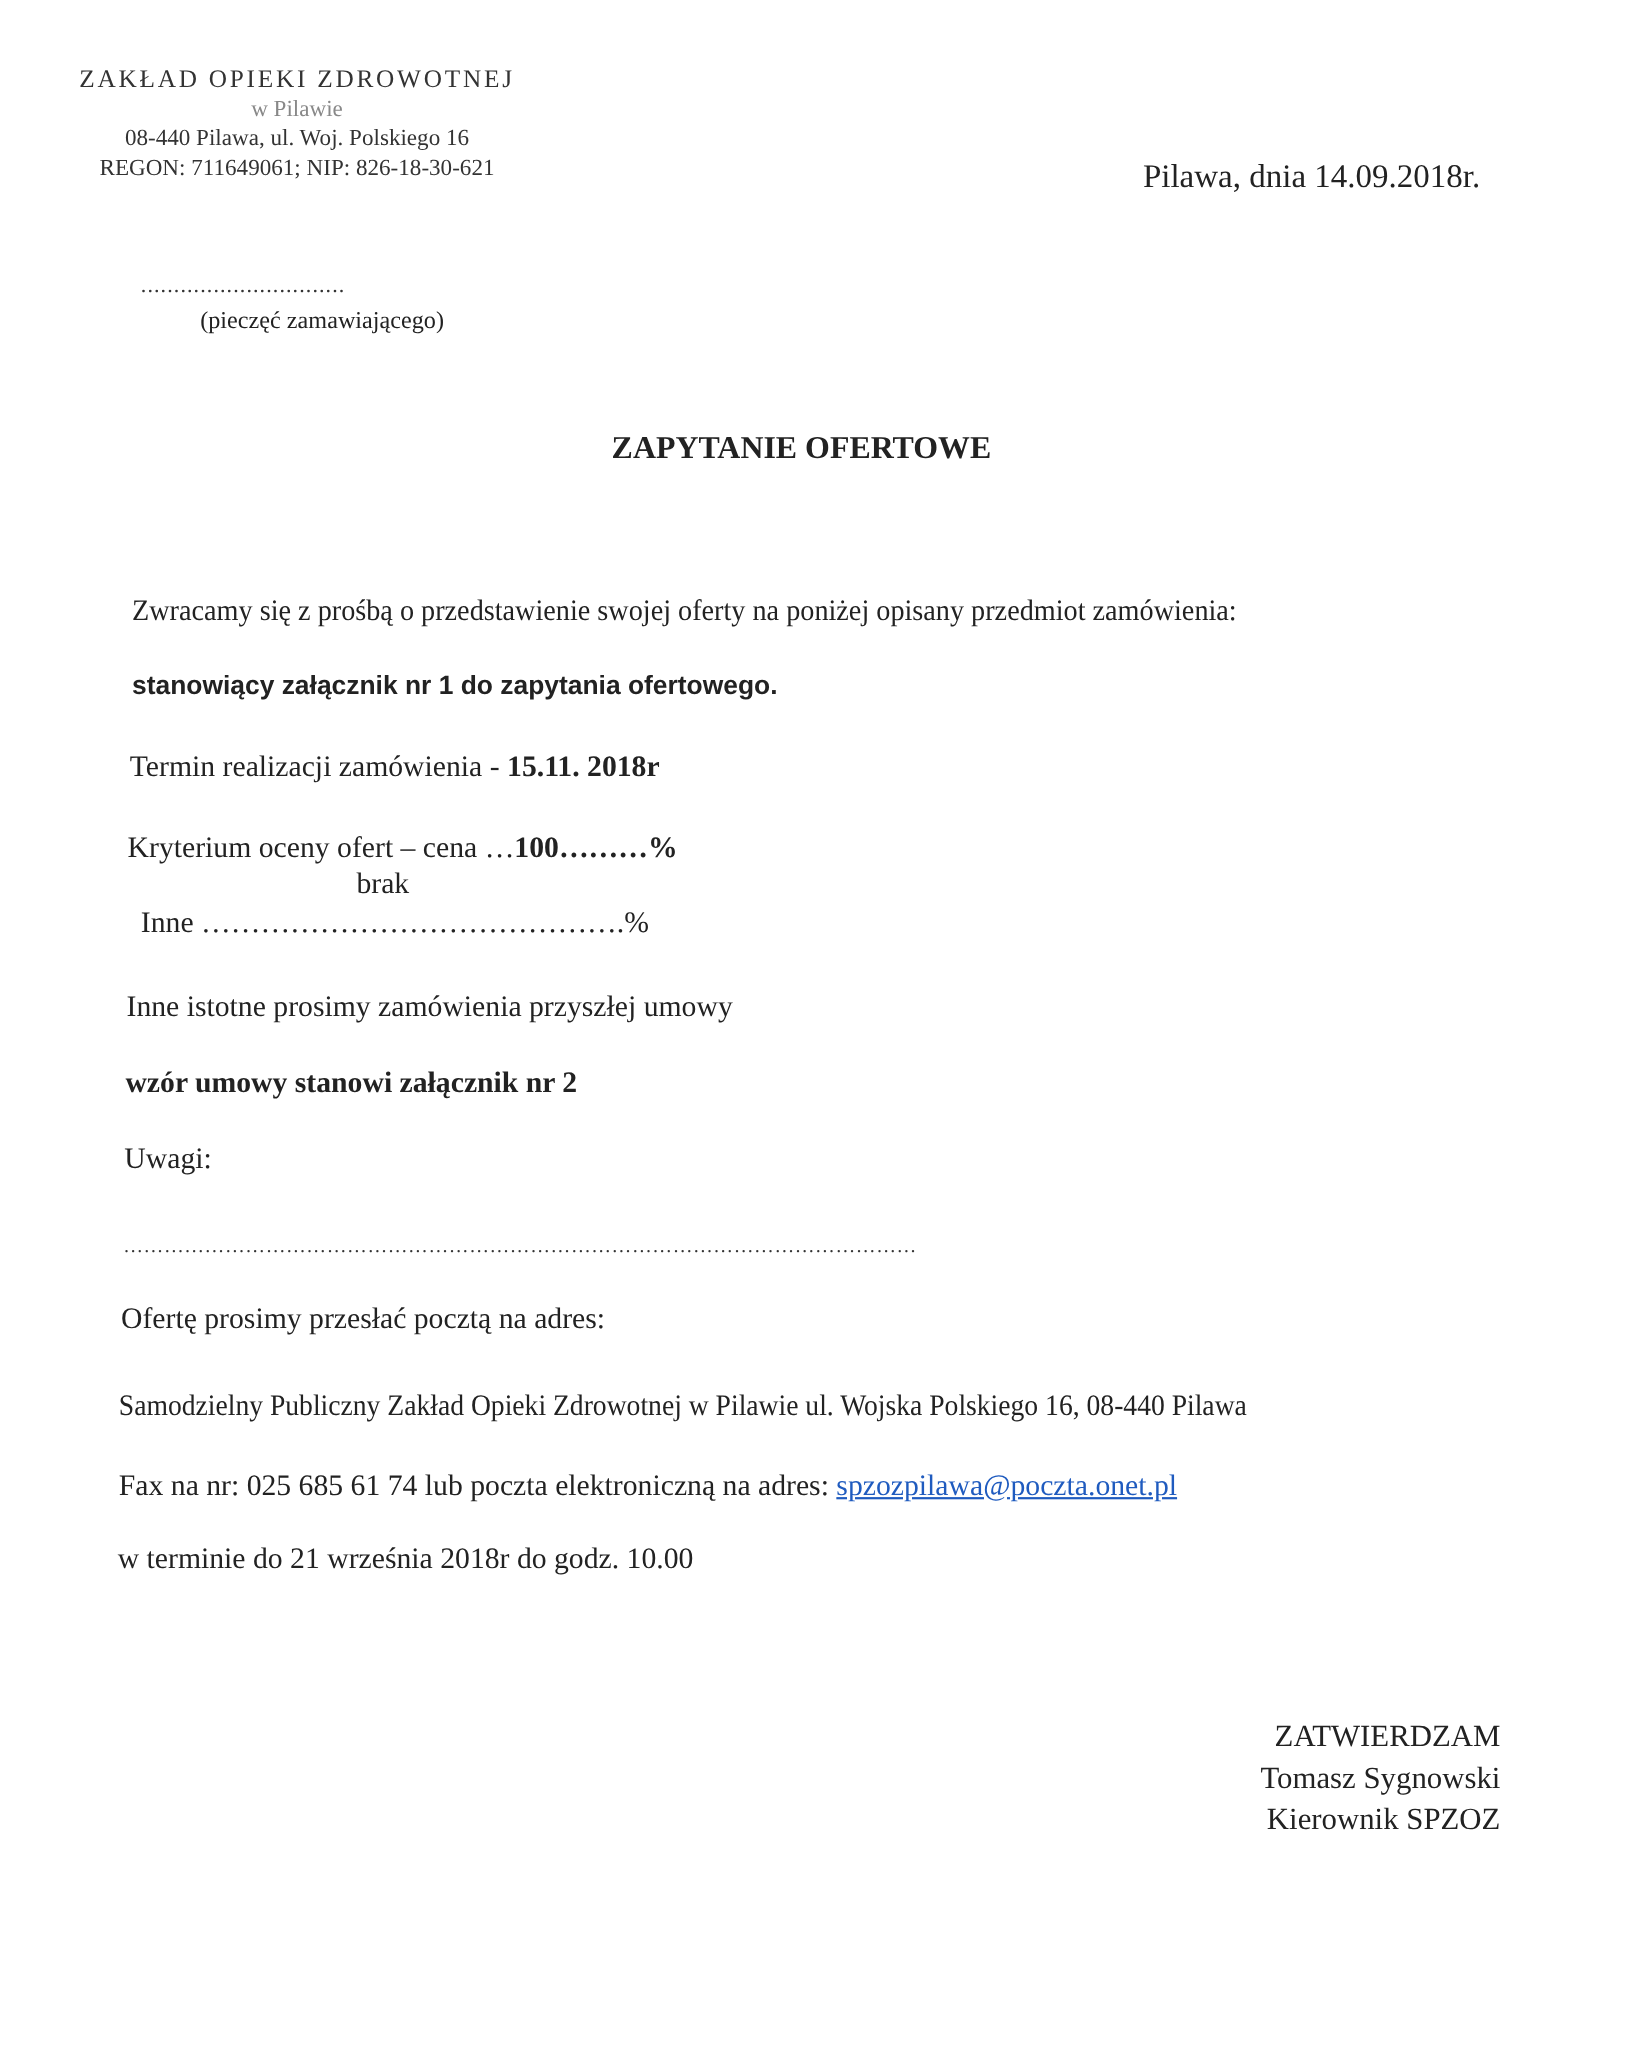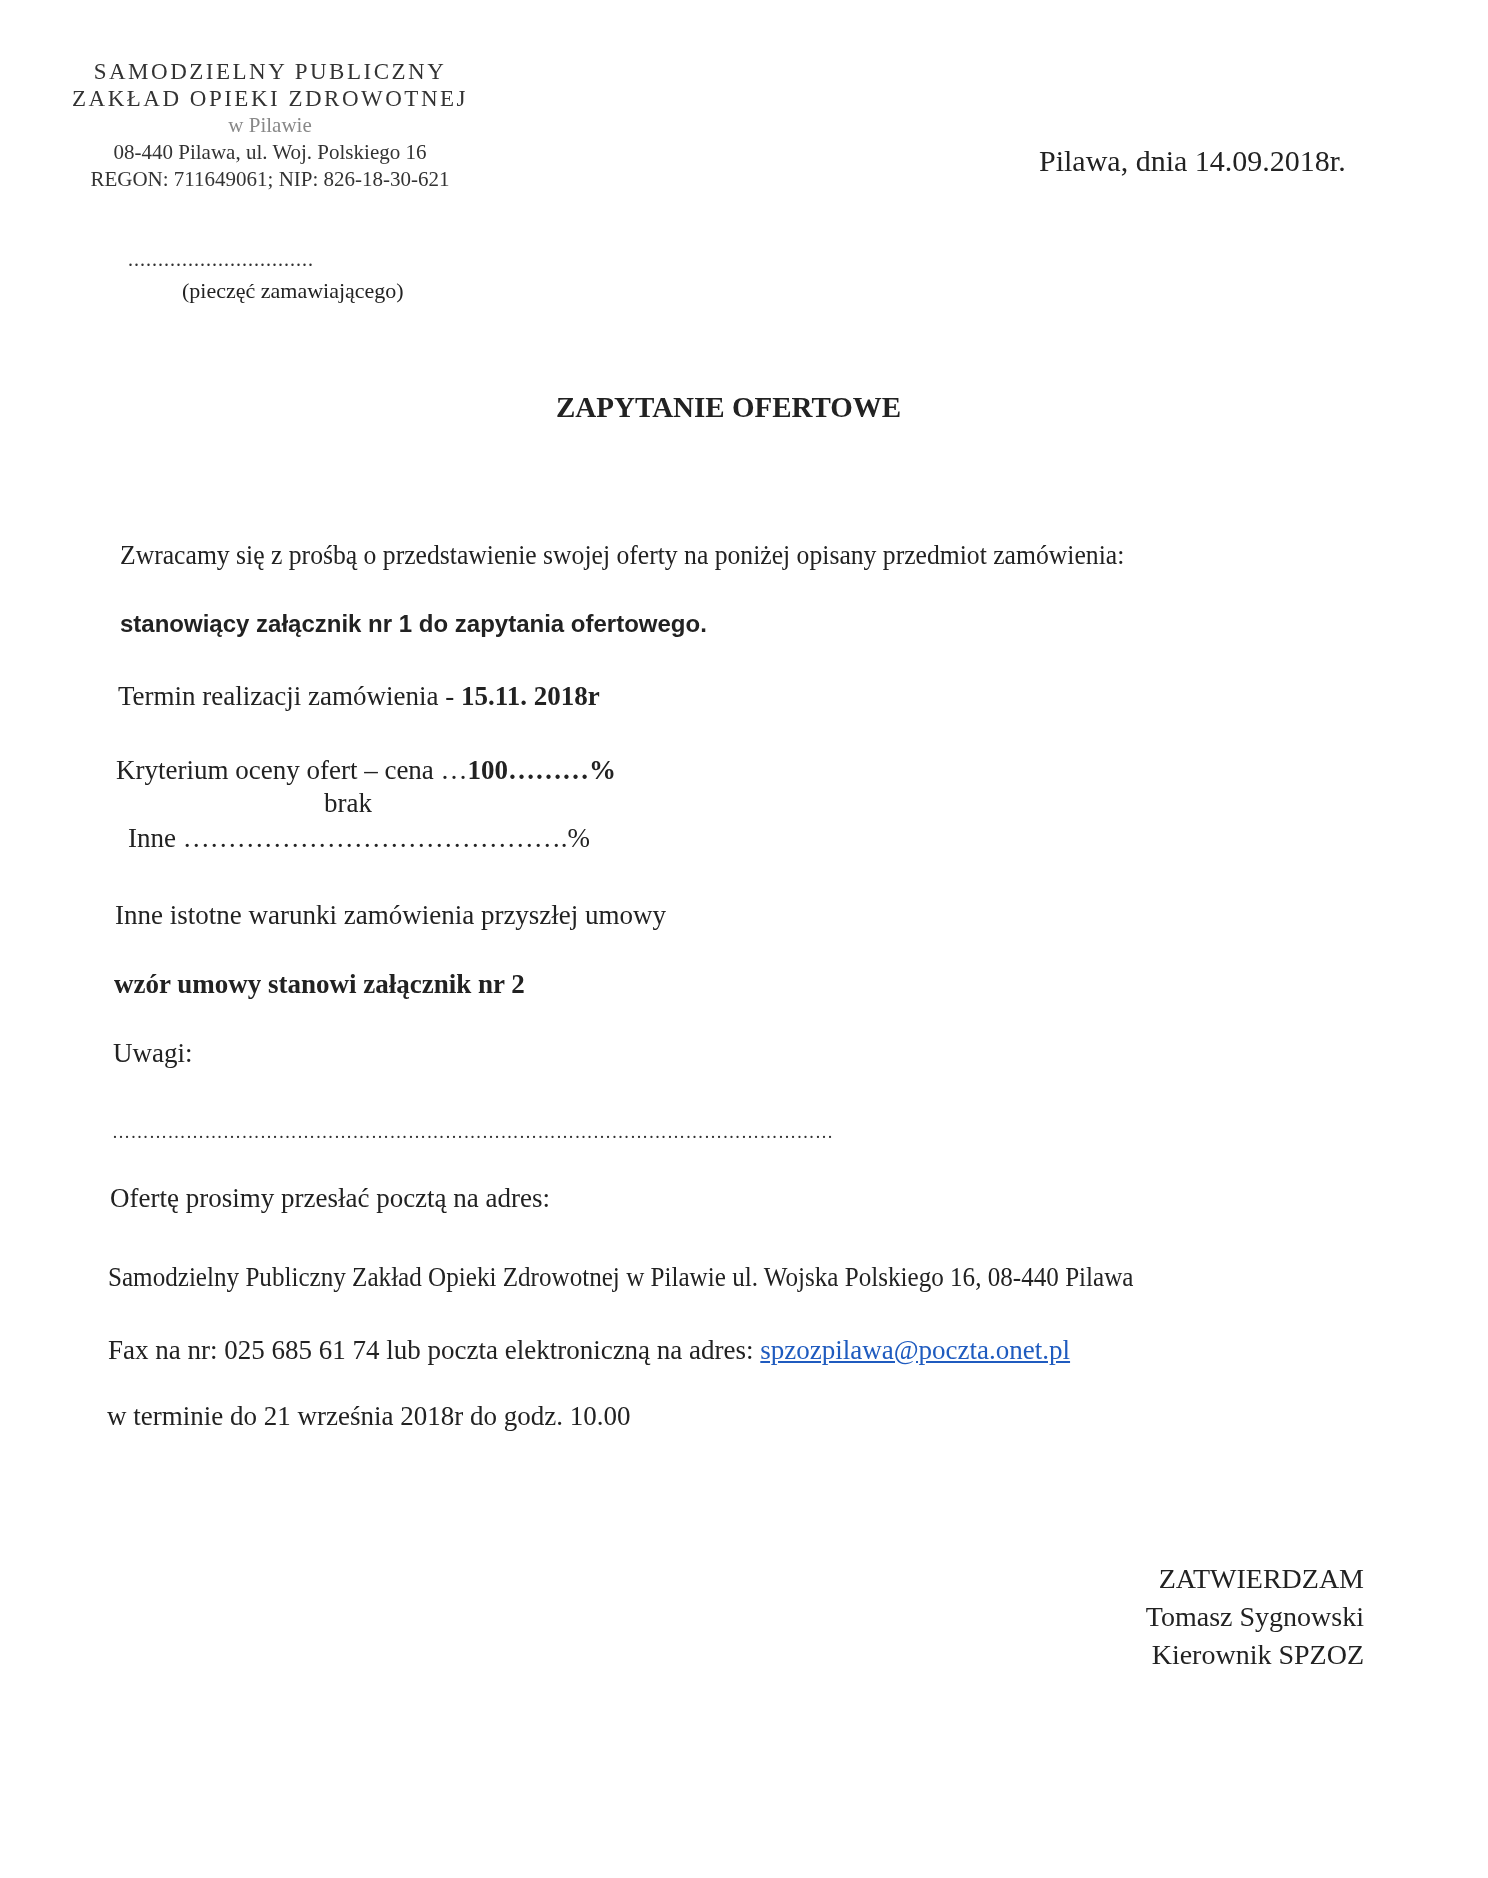--- a/index.html
+++ b/index.html
@@ -16,21 +16,20 @@
   .body-txt { font-size: 27px; transform-origin: left center; }
   .bold { font-weight: bold; }
   .sans-bold { font-family: "Liberation Sans", sans-serif; font-weight: bold; font-size: 24px; }
   .link { color: #1f5bbf; text-decoration: underline; }
   .sig { position: absolute; right: 124px; top: 1560px; text-align: right; font-size: 28px; line-height: 38px; color: #222; }
 </style>
 </head>
 <body>
 
 <div class="stamp">
-  <div class="big">SAMODZIELNY PUBLICZNY</div>
   <div class="big">ZAKŁAD OPIEKI ZDROWOTNEJ</div>
   <div class="sm fade">w Pilawie</div>
   <div class="sm">08-440 Pilawa, ul. Woj. Polskiego 16</div>
   <div class="sm">REGON: 711649061; NIP: 826-18-30-621</div>
 </div>
 
 <div class="abs dots-sm" style="left:128px; top:248px;">...............................</div>
 <div class="abs" style="left:162px; top:278px; font-size:22px;margin-left:20px;">(pieczęć zamawiającego)</div>
 
 <div class="abs" style="left:1039px; top:144px; font-size:30px;">Pilawa, dnia  14.09.2018r.</div>
@@ -45,21 +44,21 @@
   <span>Termin realizacji zamówienia - </span>
   <span class="bold">15.11. 2018r</span>
 </div>
 
 <div class="abs body-txt" style="left:116px; top:755px;">
   <span>Kryterium oceny ofert – cena …</span><span class="bold">100………%</span>
 </div>
 <div class="abs body-txt" style="left:300px; top:788px;margin-left:24px;">brak</div>
 <div class="abs body-txt" style="left:128px; top:823px;">Inne …………………………………….%</div>
 
-<div class="abs body-txt" style="left:115px; top:900px;">Inne istotne warunki zamówienia przyszłej umowy</div>
+<div class="abs body-txt" style="left:115px; top:900px;">Inne istotne prosimy zamówienia przyszłej umowy</div>
 <div class="abs body-txt bold" style="left:114px; top:969px;">wzór umowy stanowi załącznik nr 2</div>
 <div class="abs body-txt" style="left:113px; top:1038px;">Uwagi:</div>
 <div class="abs" style="left:112px; top:1122px; font-size:18px; letter-spacing:0.5px; color:#333;">………………………………………………………………………………………………………</div>
 
 <div class="abs body-txt" style="left:110px; top:1183px;">Ofertę prosimy przesłać pocztą na adres:</div>
 <div class="abs body-txt" style="left:108px; top:1262px; transform:scaleX(0.93);">Samodzielny Publiczny Zakład Opieki Zdrowotnej w Pilawie  ul. Wojska Polskiego 16, 08-440 Pilawa</div>
 <div class="abs body-txt" style="left:108px; top:1335px;">
   <span>Fax na nr: 025 685 61 74 lub poczta elektroniczną na adres: </span><span class="link">spzozpilawa@poczta.onet.pl</span>
 </div>
 <div class="abs body-txt" style="left:107px; top:1401px;">w terminie do 21 września 2018r do godz. 10.00</div>

